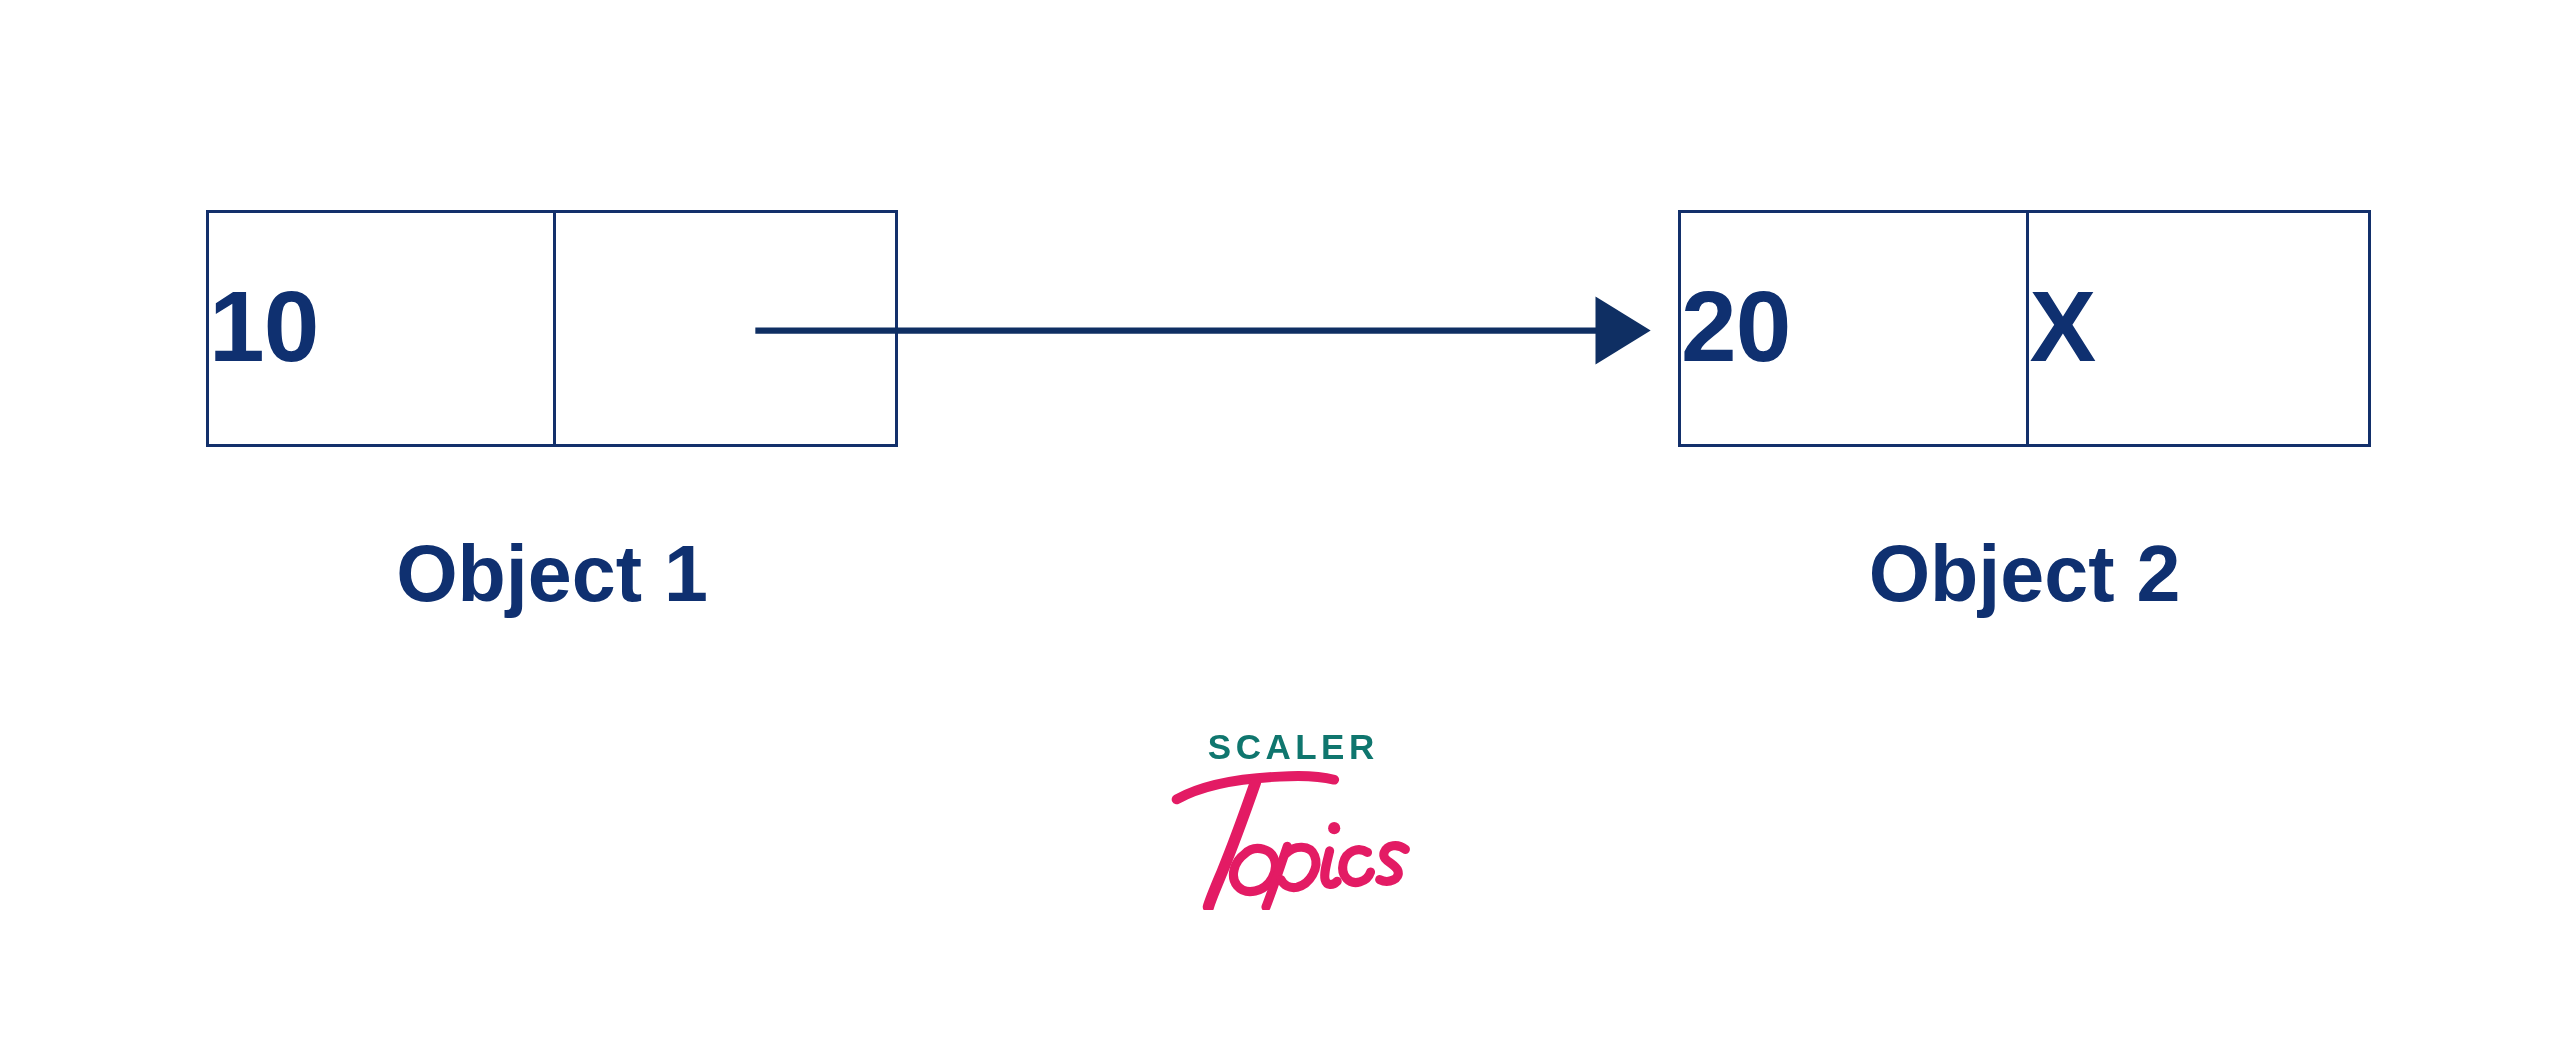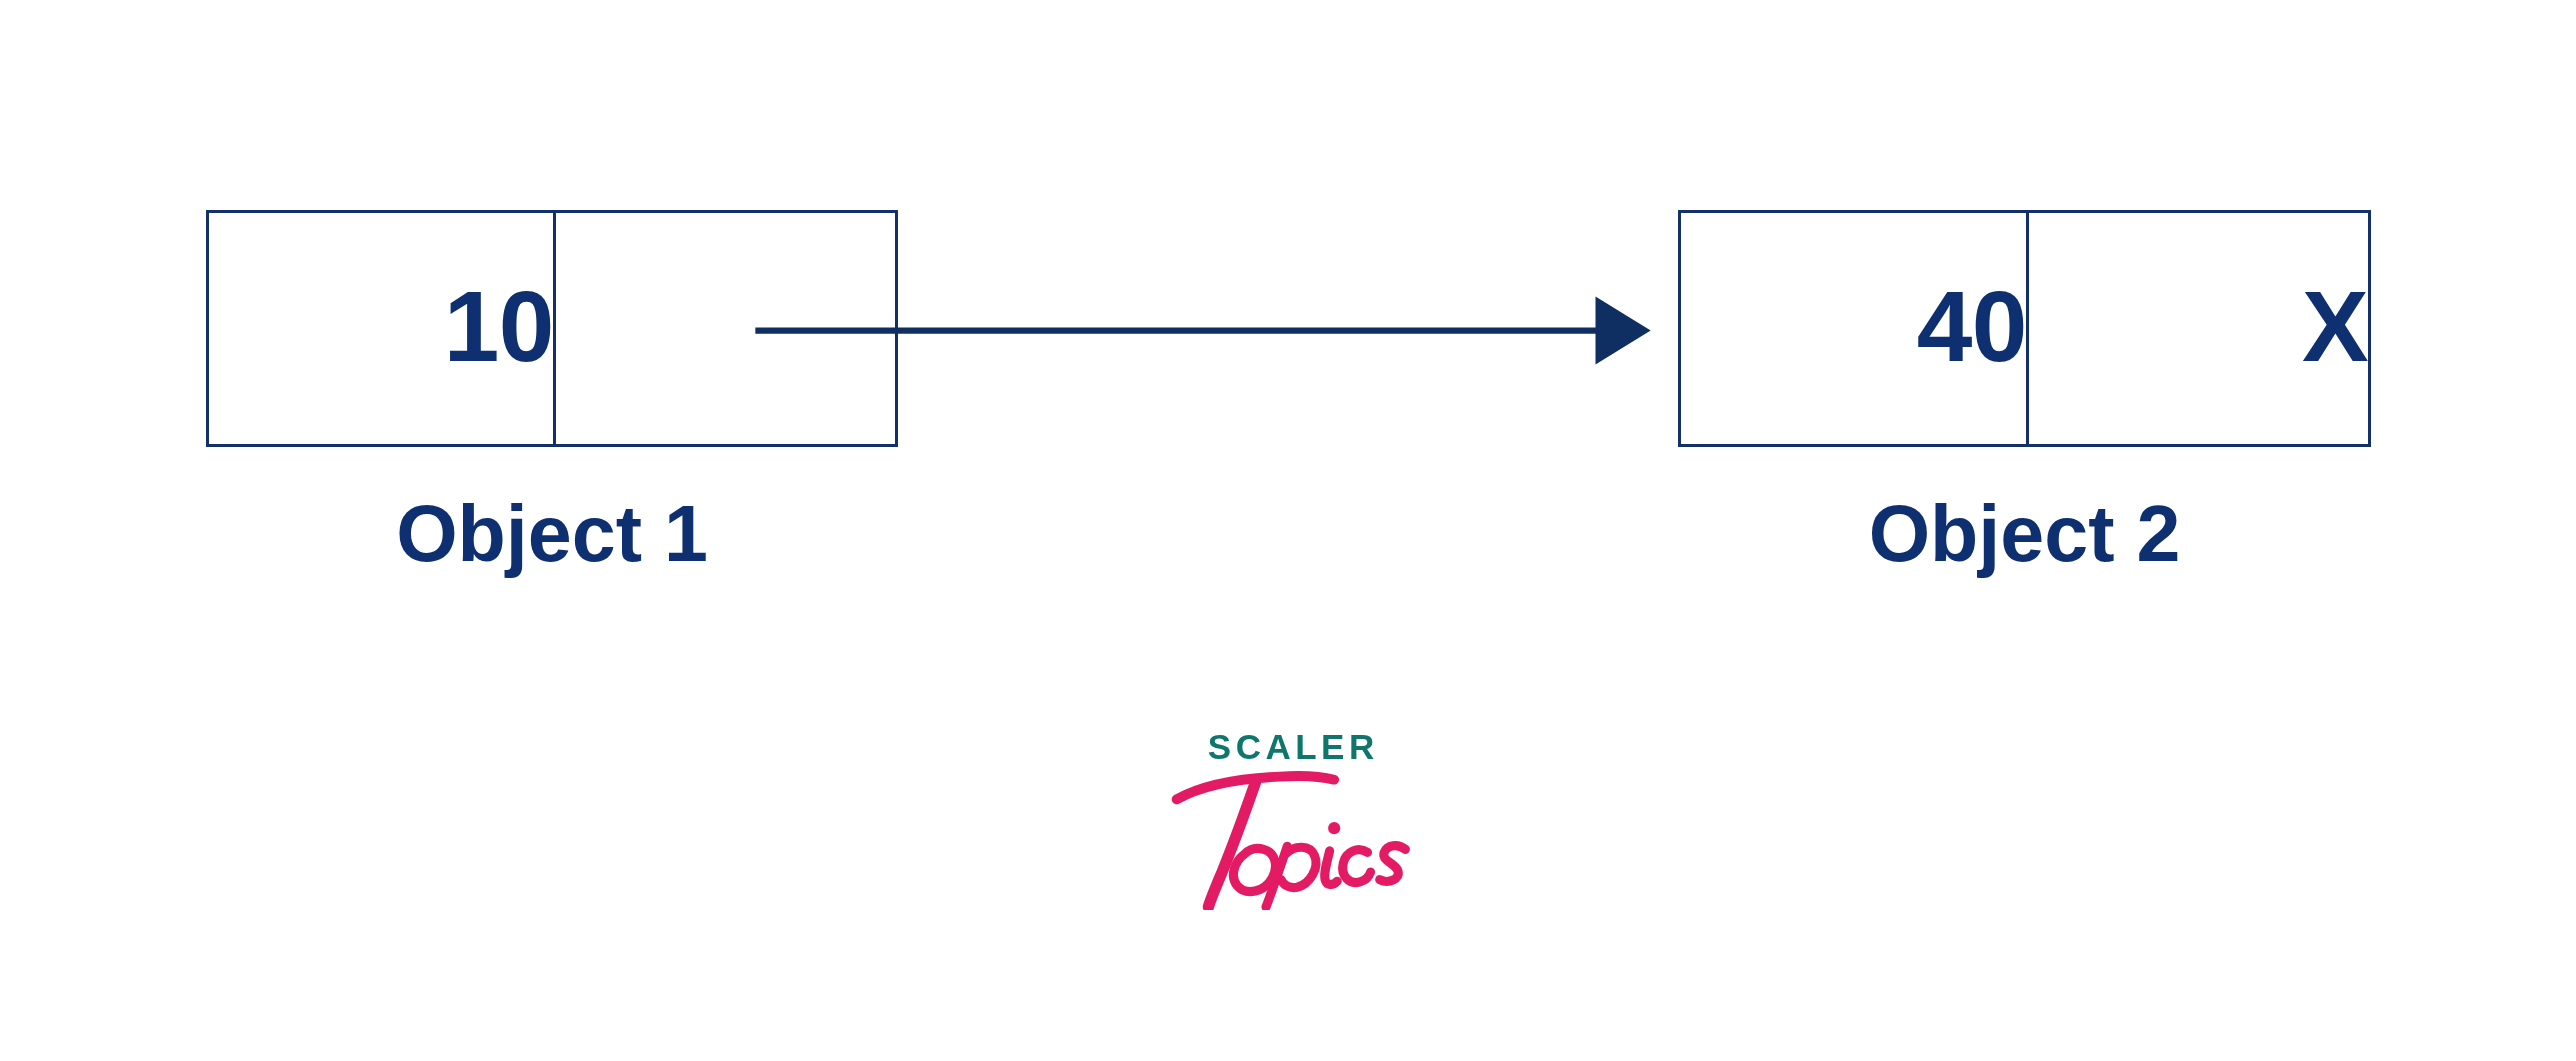--- a/index.html
+++ b/index.html
@@ -25,21 +25,21 @@
     position: absolute;
     display: flex;
     box-sizing: border-box;
     border: 3px solid #13306b;
     background: #ffffff;
   }
   .cell {
     box-sizing: border-box;
     display: flex;
     align-items: center;
-    justify-content: flex-end;
+    justify-content: flex-start;
     height: 100%;
   }
   .cell.divider-left {
     border-left: 3px solid #13306b;
   }
   .cell-value {
     color: #0f3070;
     font-family: "Liberation Sans", sans-serif;
     font-weight: bold;
     font-size: 100px;
@@ -72,20 +72,21 @@
   
   .node-caption {
     position: absolute;
     color: #0f3070;
     font-family: "Liberation Sans", sans-serif;
     font-weight: bold;
     font-size: 79px;
     line-height: 1;
     white-space: nowrap;
     text-align: center;
+    margin-top: 40px;
   }
   #caption-1 {
     left: 206px;
     top: 494px;
     width: 692px;
   }
   #caption-2 {
     left: 1678px;
     top: 494px;
     width: 693px;
@@ -148,21 +149,21 @@
 
   <div class="node-caption" id="caption-1">Object 1</div>
 
   <svg id="pointer-arrow" viewBox="0 0 1185 135">
     <line x1="0" y1="67" x2="1115" y2="67" stroke="#0f2f63" stroke-width="8"></line>
     <polygon points="1112,22 1185,67 1112,112" fill="#0f2f63"></polygon>
   </svg>
 
   <div class="node" id="node-2">
     <div class="cell cell-data">
-      <span class="cell-value">40</span>
+      <span class="cell-value">20</span>
     </div>
     <div class="cell cell-next divider-left">
       <span class="cell-value">X</span>
     </div>
   </div>
 
   <div class="node-caption" id="caption-2">Object 2</div>
 
   <div id="logo">
     <span id="logo-scaler">SCALER</span>

